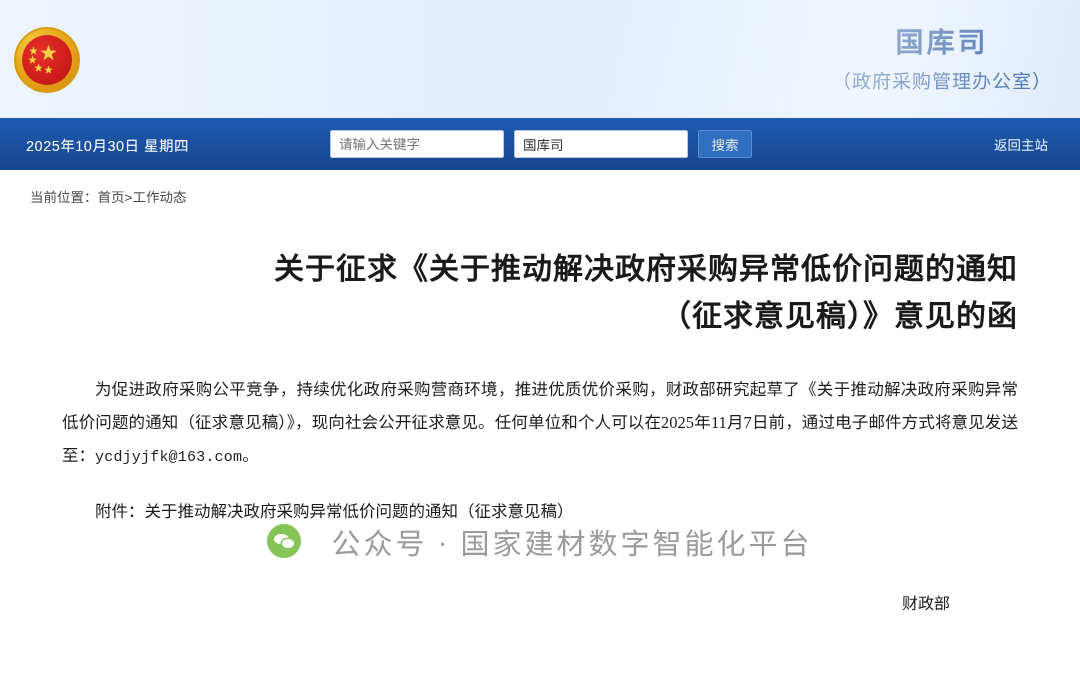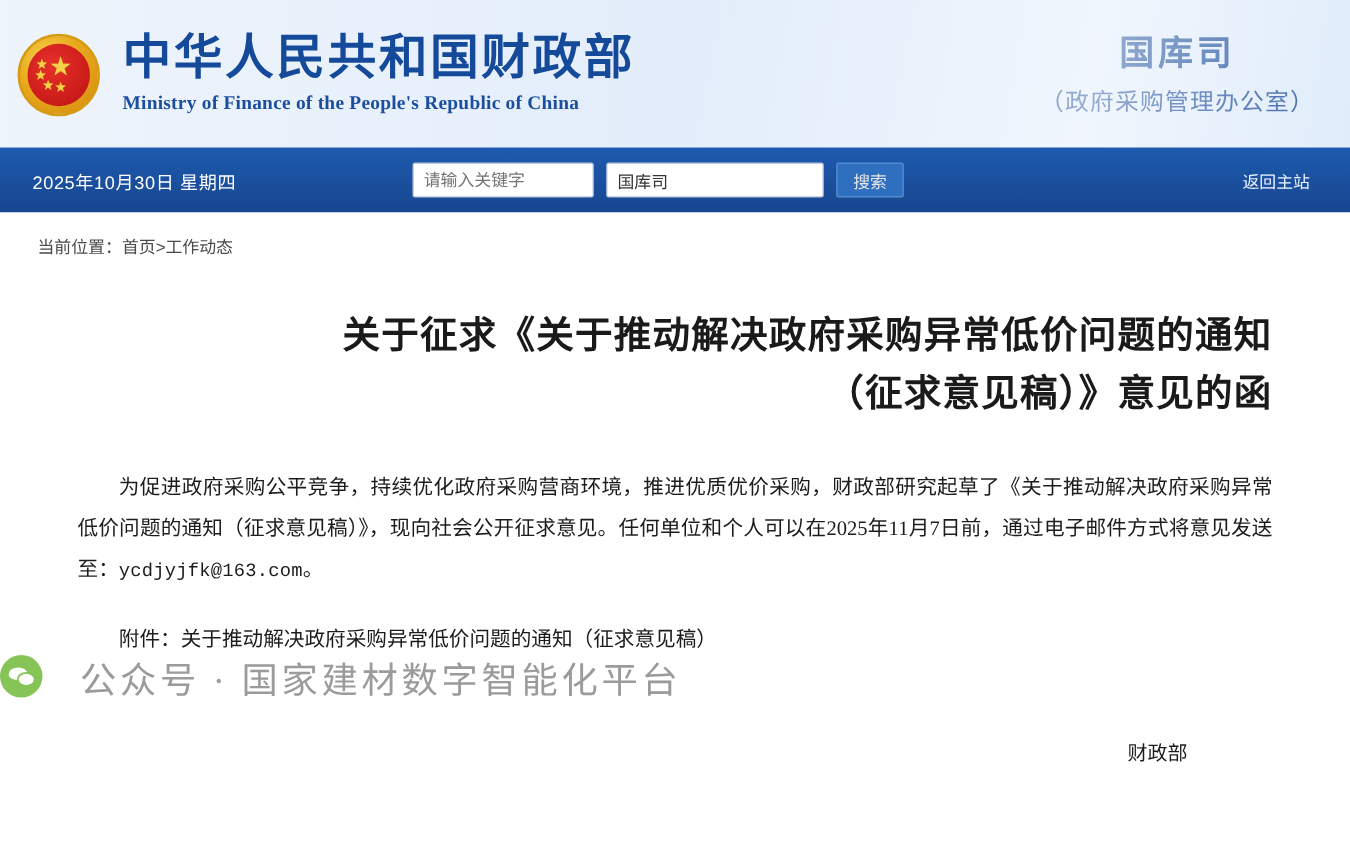--- a/index.html
+++ b/index.html
@@ -148,21 +148,21 @@
     box-sizing: border-box;
     border: 1px solid #b9c8dd;
     background: #ffffff;
     font-size: 13.5px;
     color: #333333;
     padding: 0 8px;
     border-radius: 2px;
     outline: none;
     font-family: "Liberation Sans", sans-serif;
   }
-  .search-input { width: 145px; color: #3b82f6; }
+  .search-input { width: 174px; color: #3b82f6; }
   .scope-input { width: 174px; color: #333333; }
   .search-btn {
     height: 28px;
     min-width: 54px;
     padding: 0 10px;
     background: #2f6fc0;
     border: 1px solid #5b92d3;
     color: #e5e5e5;
     font-size: 13.5px;
     border-radius: 2px;
@@ -238,21 +238,21 @@
   }
 
   
   .watermark {
     position: absolute;
     left: 0;
     right: 0;
     bottom: 24px;
     display: flex;
     align-items: center;
-    justify-content: flex-start;
+    justify-content: center;
     gap: 30px;
     pointer-events: none;
   }
   .wechat-badge {
     width: 34px; height: 34px;
     border-radius: 50%;
     background: #7cc04a;
     position: relative;
     flex: 0 0 auto;
     opacity: 0.92;
@@ -291,24 +291,20 @@
   <div class="header">
     <div class="emblem">
       <div class="disc"></div>
       <div class="inner"></div>
       <span class="star s1">★</span>
       <span class="star s2">★</span>
       <span class="star s3">★</span>
       <span class="star s4">★</span>
       <span class="star s5">★</span>
     </div>
-    <div class="titles">
-      <div class="title-cn">中华人民共和国财政部</div>
-      <div class="title-en">Ministry of Finance of the People's Republic of China</div>
-    </div>
     <div class="dept">
       <div class="dept-main">国库司</div>
       <div class="dept-sub">（政府采购管理办公室）</div>
     </div>
   </div>
 
   <div class="navbar">
     <div class="navdate">2025年10月30日  星期四</div>
     <div class="search-area">
       <input class="search-input" type="text" placeholder="请输入关键字" style="">

